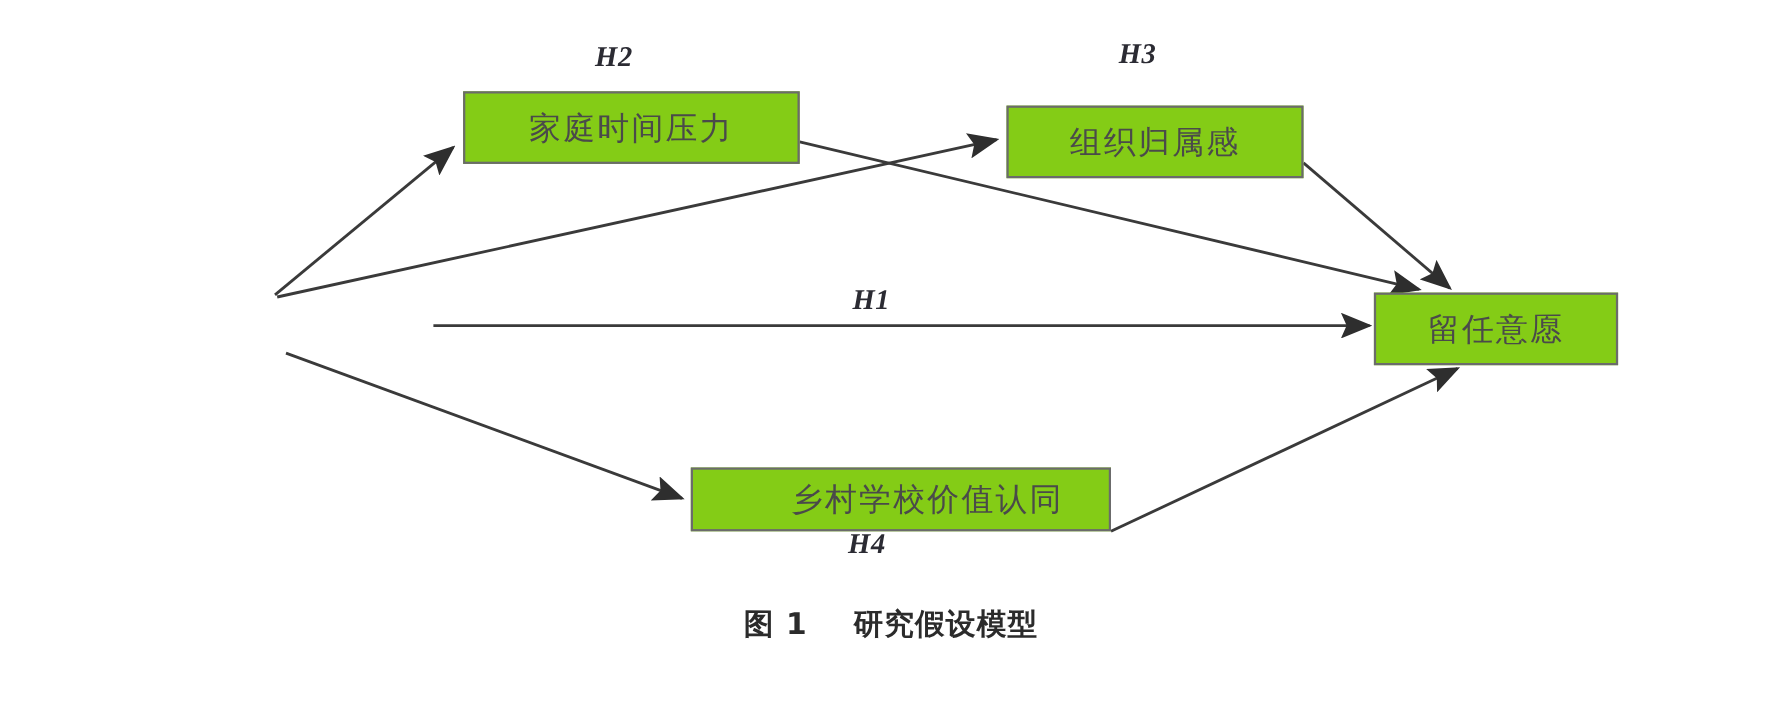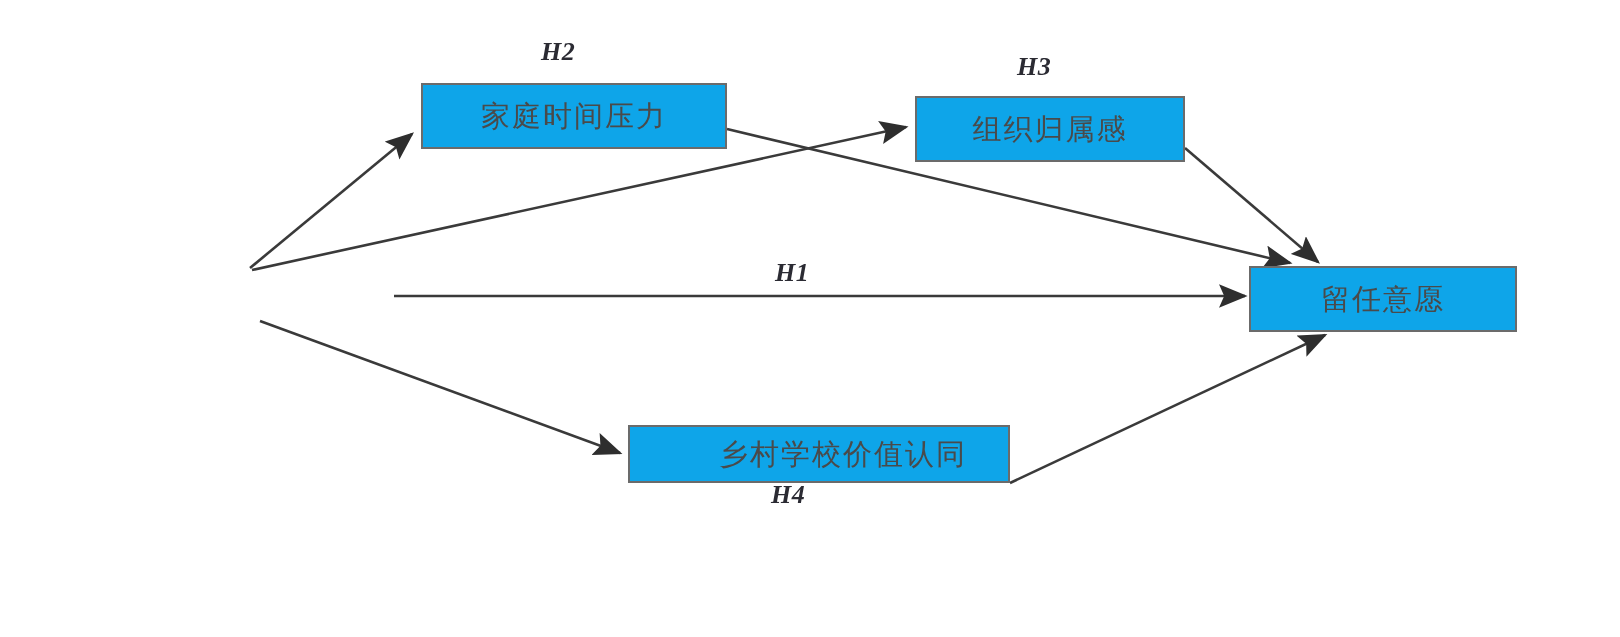--- a/index.html
+++ b/index.html
@@ -25,21 +25,21 @@
     position: absolute;
     left: 0;
     top: 0;
     width: 1620px;
     height: 637px;
   }
   .node-box {
     position: absolute;
     box-sizing: border-box;
     border: 2px solid #6b6b6b;
-    background: #0ea5e9;
+    background: #84cc16;
     display: flex;
     align-items: center;
     justify-content: center;
   }
   .node-label {
     font-family: "DejaVu Serif", "Liberation Serif", serif;
     font-size: 29px;
     letter-spacing: 2px;
     color: #4a4a4a;
     white-space: nowrap;
@@ -64,25 +64,25 @@
     font-size: 27px;
     font-weight: 700;
     color: #2b2b2b;
     letter-spacing: 1px;
     white-space: pre;
   }
   
   #node-family-time-pressure { left: 421px; top: 83px;  width: 306px; height: 66px; }
   #node-org-belonging        { left: 915px; top: 96px;  width: 270px; height: 66px; }
   #node-commuter-marriage    { left: 168px; top: 268px; width: 226px; height: 53px; }
-  #node-retention-intention  { left: 1249px; top: 266px; width: 268px; height: 66px; }
+  #node-retention-intention  { left: 1249px; top: 266px; width: 222px; height: 66px; }
   #node-rural-school-value   { left: 628px; top: 425px; width: 382px; height: 58px; padding-left: 48px; }
   
   #label-h2 { left: 541px;  top: 37px;  }
-  #label-h3 { left: 1017px; top: 52px;  }
+  #label-h3 { left: 1017px; top: 34px;  }
   #label-h1 { left: 775px;  top: 258px; }
   #label-h4 { left: 771px;  top: 480px; }
   #figure-caption { top: 549px; }
 </style>
 </head>
 <body>
 
 <div id="figure-root">
 
   <svg id="diagram-canvas" viewBox="0 0 1620 637" xmlns="http://www.w3.org/2000/svg">
@@ -118,14 +118,15 @@
 
   <div class="node-box" id="node-rural-school-value">
     <span class="node-label">乡村学校价值认同</span>
   </div>
 
   <div class="hyp-label" id="label-h1">H1</div>
   <div class="hyp-label" id="label-h2">H2</div>
   <div class="hyp-label" id="label-h3">H3</div>
   <div class="hyp-label" id="label-h4">H4</div>
 
+  <div class="caption" id="figure-caption">图 1    研究假设模型</div>
 
 </div>
 
 </body></html>

